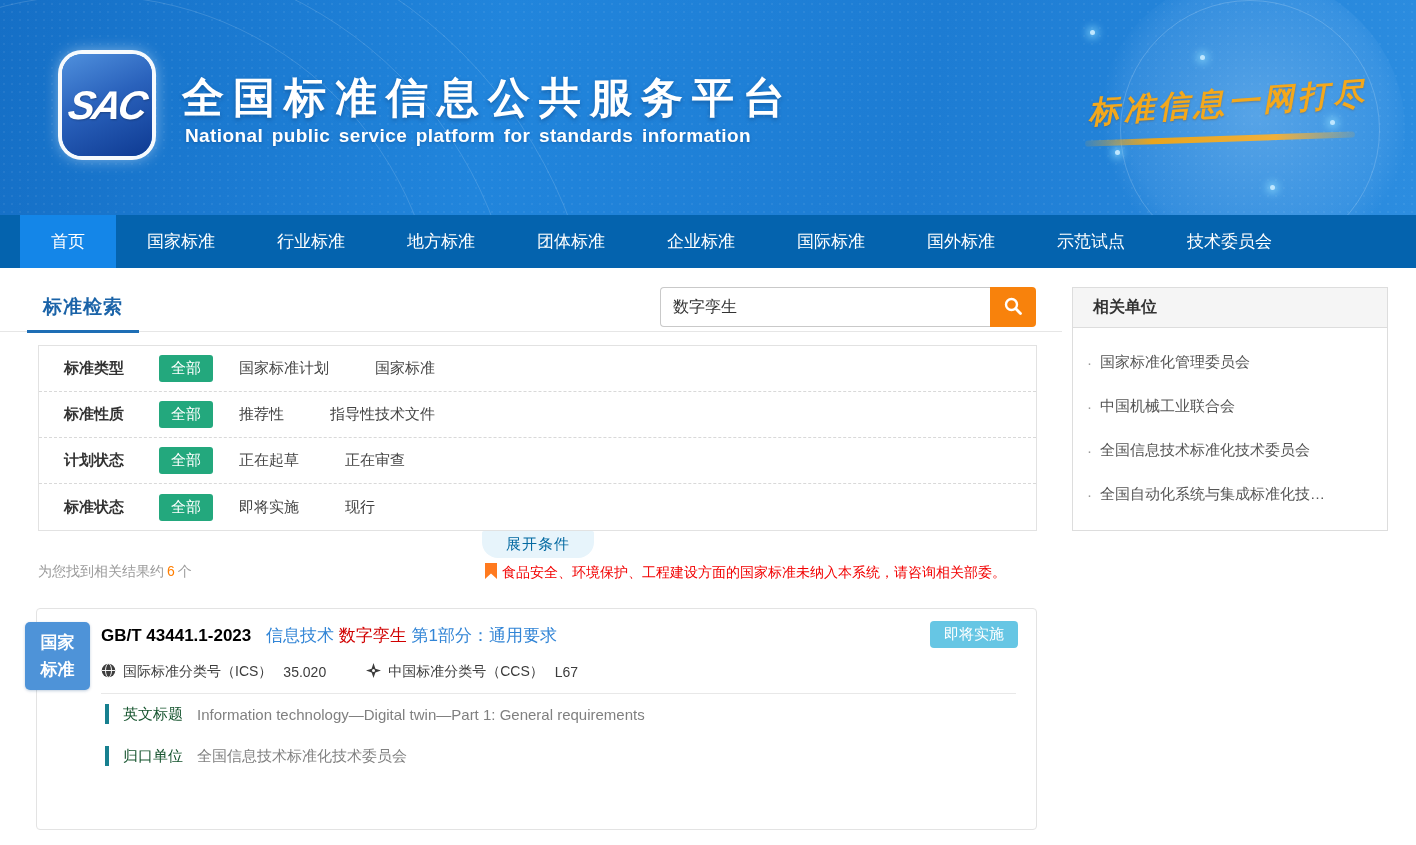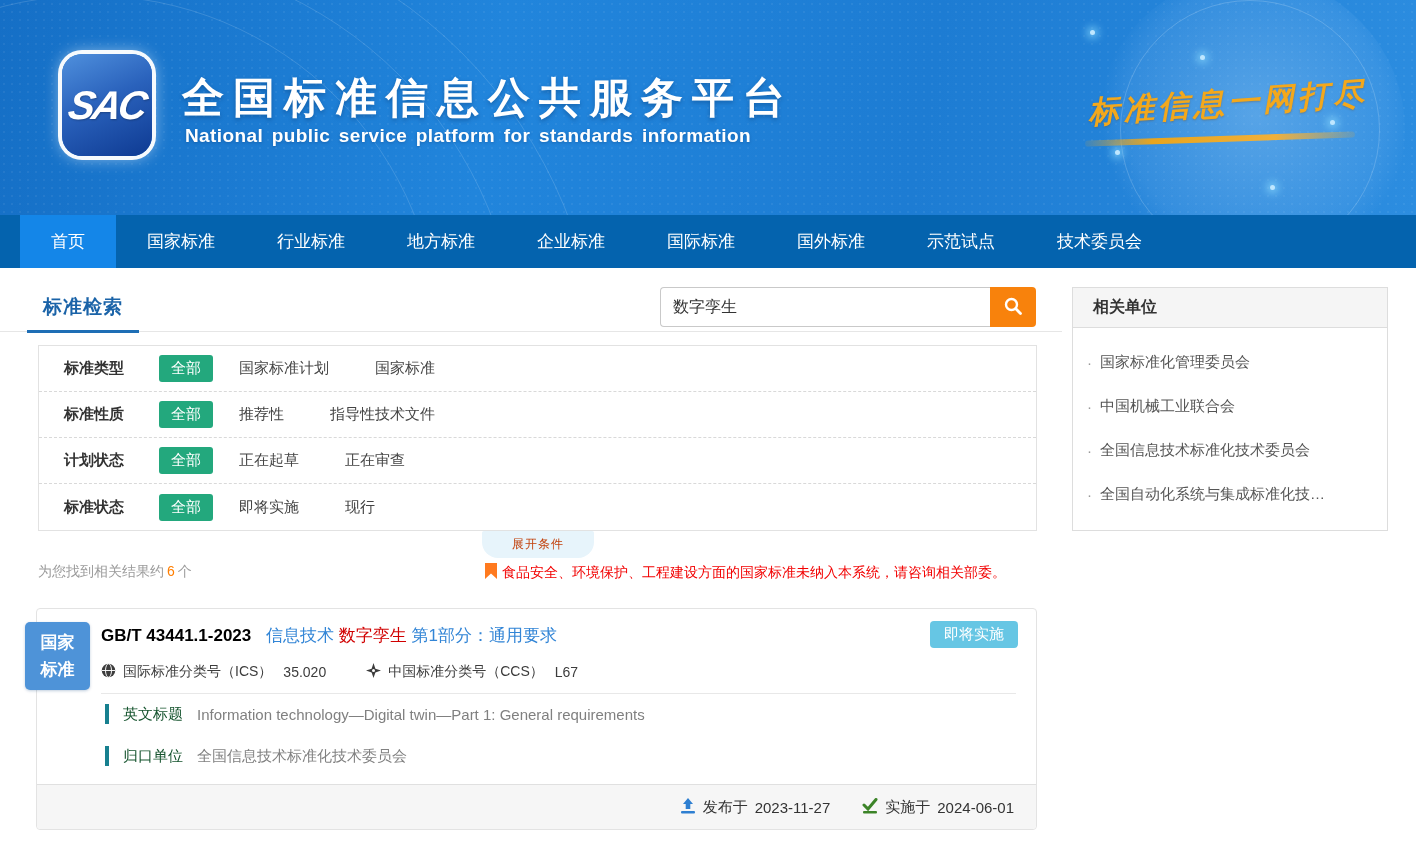--- a/index.html
+++ b/index.html
@@ -67,21 +67,21 @@
   .filter-row { height:46px; display:flex; align-items:center; padding-left:25px;
     border-bottom:1px dashed #d9d9d9; }
   .filter-row:last-child { border-bottom:none; }
   .filter-label { width:95px; font-size:15px; font-weight:bold; color:#333; }
   .filter-all { background:#23a87d; color:#fff; font-size:15px; padding:4px 12px; border-radius:3px;
     cursor:pointer; }
   .filter-options { display:flex; margin-left:26px; column-gap:46px; }
   .filter-option { font-size:15px; color:#444; cursor:pointer; }
 
   .expand-btn { position:absolute; left:482px; top:263px; width:112px; height:27px;
-    background:#e7f4fb; color:#c2410c; font-size:12px; text-align:center; line-height:26px;
+    background:#e7f4fb; color:#0369a1; font-size:15px; text-align:center; line-height:26px;
     border-radius:2px 2px 16px 16px; cursor:pointer; letter-spacing:1px; }
 
   .result-line { position:absolute; left:38px; top:295px; width:999px; height:20px; font-size:14px; }
   .result-count { color:#9b9b9b; }
   .result-count b { color:#ff7e00; font-weight:normal; padding:0 3px; }
   .notice { position:absolute; left:447px; top:0; display:flex; align-items:center; gap:5px;
     color:#f20000; font-size:14px; white-space:nowrap; }
 
   
   .card { position:absolute; left:36px; top:340px; width:1001px; height:222px;
@@ -146,20 +146,21 @@
     <div class="en-subtitle">National public service platform for standards information</div>
     <div class="slogan">标准信息一网打尽</div>
     <div class="slogan-line"></div>
   </div>
 
   <div class="nav">
     <div class="nav-item active">首页</div>
     <div class="nav-item">国家标准</div>
     <div class="nav-item">行业标准</div>
     <div class="nav-item">地方标准</div>
+    <div class="nav-item">团体标准</div>
     <div class="nav-item">企业标准</div>
     <div class="nav-item">国际标准</div>
     <div class="nav-item">国外标准</div>
     <div class="nav-item">示范试点</div>
     <div class="nav-item">技术委员会</div>
   </div>
 
   <div class="content">
 
     <div class="tabbar">
@@ -270,42 +271,20 @@
         <span class="detail-bar"></span>
         <span class="detail-label">英文标题</span>
         <span class="detail-val">Information technology—Digital twin—Part 1: General requirements</span>
       </div>
       <div class="detail-row row-dept">
         <span class="detail-bar"></span>
         <span class="detail-label">归口单位</span>
         <span class="detail-val">全国信息技术标准化技术委员会</span>
       </div>
 
-      <div class="card-footer">
-        <span class="date-item">
-          <span>
-            <svg width="16" height="16" viewBox="0 0 16 16">
-              <path d="M8 0 L13 6 H10.3 V11 H5.7 V6 H3 Z" fill="#2e7fd1"></path>
-              <rect x="1" y="13" width="14" height="2.6" rx="1" fill="#2e7fd1"></rect>
-            </svg>
-          </span>
-          <span>发布于</span>
-          <span>2023-11-27</span>
-        </span>
-        <span class="date-item">
-          <span>
-            <svg width="16" height="16" viewBox="0 0 16 16">
-              <path d="M2 7 L6 11 L14 1.5" fill="none" stroke="#3c8428" stroke-width="3" stroke-linecap="round"></path>
-              <rect x="1" y="13" width="14" height="2.6" rx="1" fill="#3c8428"></rect>
-            </svg>
-          </span>
-          <span>实施于</span>
-          <span>2024-06-01</span>
-        </span>
-      </div>
     </div>
 
     <div class="sidebar">
       <div class="sidebar-head">相关单位</div>
       <div class="sidebar-list">
         <div class="sidebar-item">
             <span class="dot">·</span>
             <span>国家标准化管理委员会</span>
           </div>
         <div class="sidebar-item">

